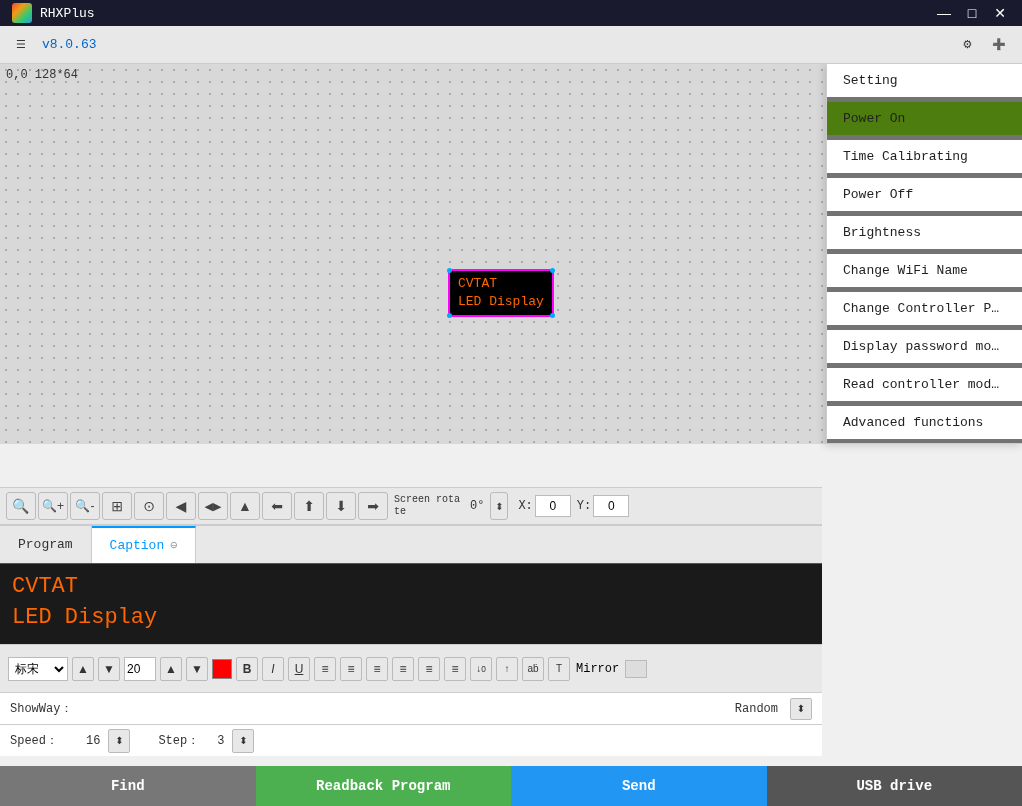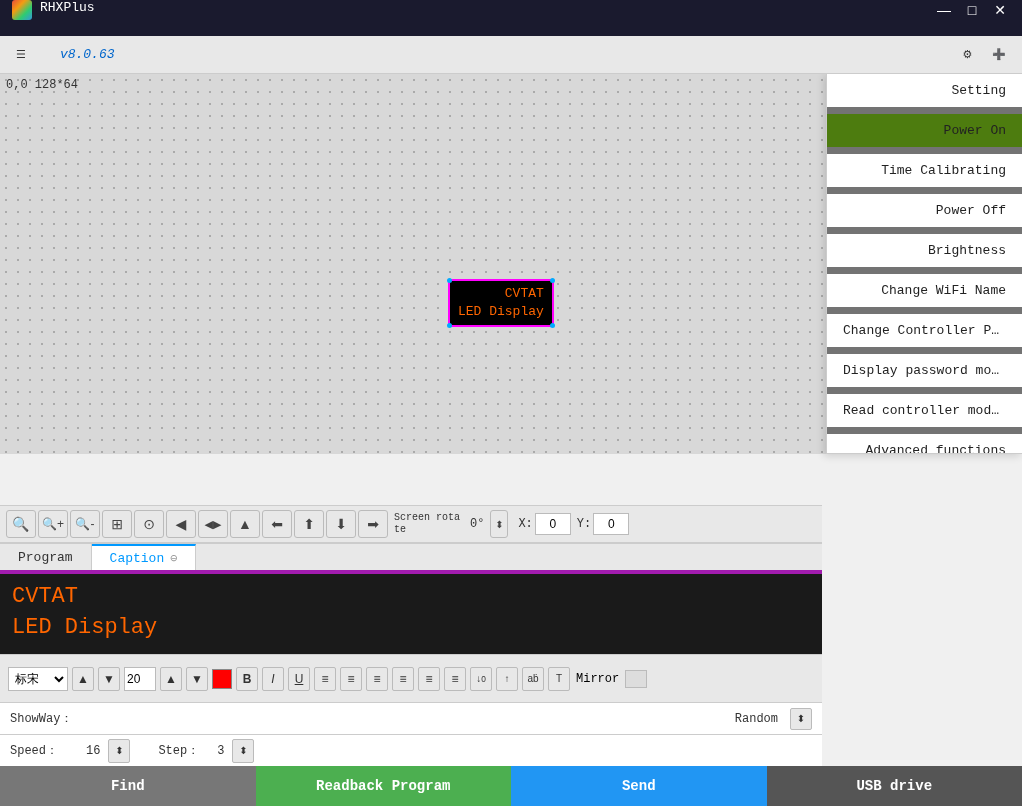--- a/index.html
+++ b/index.html
@@ -2,22 +2,23 @@
 <html><head>
   <meta charset="utf-8">
   <style>
     * { box-sizing: border-box; margin: 0; padding: 0; }
     body { font-family: 'Courier New', monospace; background: #f0f0f0; width: 1022px; height: 806px; overflow: hidden; position: relative; }
 
     
     #titlebar {
       background: #1a1a2e;
       color: white;
-      height: 36px;
-      display: flex;
+      height: 26px;
+      display: flex;
+      align-items: center;
       padding: 0 12px;
       gap: 8px;
     }
     #titlebar .app-icon {
       width: 20px; height: 20px;
       background: linear-gradient(135deg, #e74c3c, #f39c12, #2ecc71, #3498db);
       border-radius: 3px;
       flex-shrink: 0;
     }
     #titlebar .title { font-size: 13px; flex: 1; }
@@ -36,21 +37,21 @@
       align-items: center;
       padding: 0 10px;
       gap: 4px;
       border-bottom: 1px solid #ccc;
     }
     .toolbar-btn {
       background: none; border: 1px solid transparent;
       padding: 3px 5px; cursor: pointer; border-radius: 3px;
       font-size: 11px; color: #333;
     }
-    #version-label { font-size: 13px; color: #0066cc; margin-left: 24px; flex: 1; font-style: italic; }
+    #version-label { font-size: 13px; color: #0066cc; margin-left: 6px; flex: 1; }
     #toolbar-right { margin-left: auto; display: flex; gap: 8px; align-items: center; }
 
     
     #main-area {
       display: flex;
       height: calc(806px - 36px - 38px);
       position: relative;
     }
 
     
@@ -107,21 +108,21 @@
       border-bottom: 1px solid #ccc;
       z-index: 100;
       box-shadow: -2px 2px 8px rgba(0,0,0,0.15);
     }
     .menu-item {
       padding: 9px 16px;
       font-size: 13px;
       font-family: 'Courier New', monospace;
       color: #222;
       cursor: pointer;
-      border-bottom: 7px solid #737373;
+      border-bottom: 5px solid #737373;
       white-space: nowrap;
       overflow: hidden;
       text-overflow: ellipsis;
     }
     .menu-item.active { background: #4d7c0f; }
 
     .canvas-btn {
       background: #e8e8e8;
       border: 1px solid #bbb;
       border-radius: 3px;
@@ -129,23 +130,23 @@
       cursor: pointer;
       display: flex; align-items: center; justify-content: center;
       font-size: 14px; color: #444;
     }
     .coord-input {
       width: 36px; height: 22px; border: 1px solid #bbb;
       font-size: 12px; text-align: center; background: white;
     }
     .tab-bar {
       display: flex;
-      height: 30px;
+      height: 38px;
       background: #e8e8e8;
-      border-bottom: 4px solid #a21caf;
+      border-bottom: 1px solid #a21caf;
     }
     .tab {
       padding: 0 18px;
       font-size: 13px;
       display: flex; align-items: center;
       cursor: pointer;
       border-right: 1px solid #ccc;
       color: #333;
     }
     .tab.active {
@@ -262,21 +263,21 @@
   </button>
   <span id="version-label">v8.0.63</span>
   <div id="toolbar-right">
     <button class="toolbar-btn">⚙</button>
     <button class="toolbar-btn">➕</button>
   </div>
 </div>
 
 <div id="main-area" style="position:relative; width:1022px; height:692px; display:flex; flex-direction:column;">
 
-  <div style="display:flex; flex:1; position:relative; overflow:hidden;text-align:right;">
+  <div style="display:flex; flex:1; position:relative; overflow:hidden;">
 
     <div id="canvas-area" style="width:822px; height:380px; position:relative;">
       <span id="coord-label">0,0  128*64</span>
 
       <div id="led-widget">
         <div class="corner-dot corner-tl"></div>
         <div class="corner-dot corner-tr"></div>
         <div class="corner-dot corner-bl"></div>
         <div class="corner-dot corner-br"></div>
         <div class="led-text">CVTAT</div>

